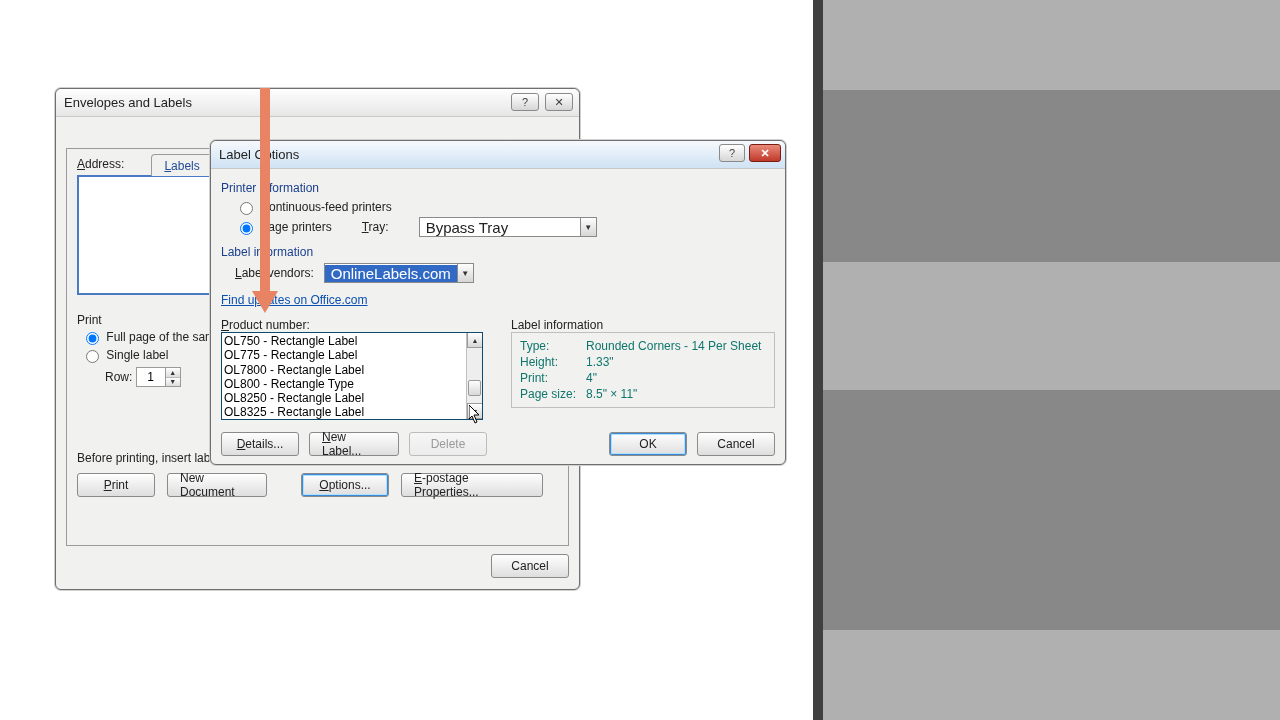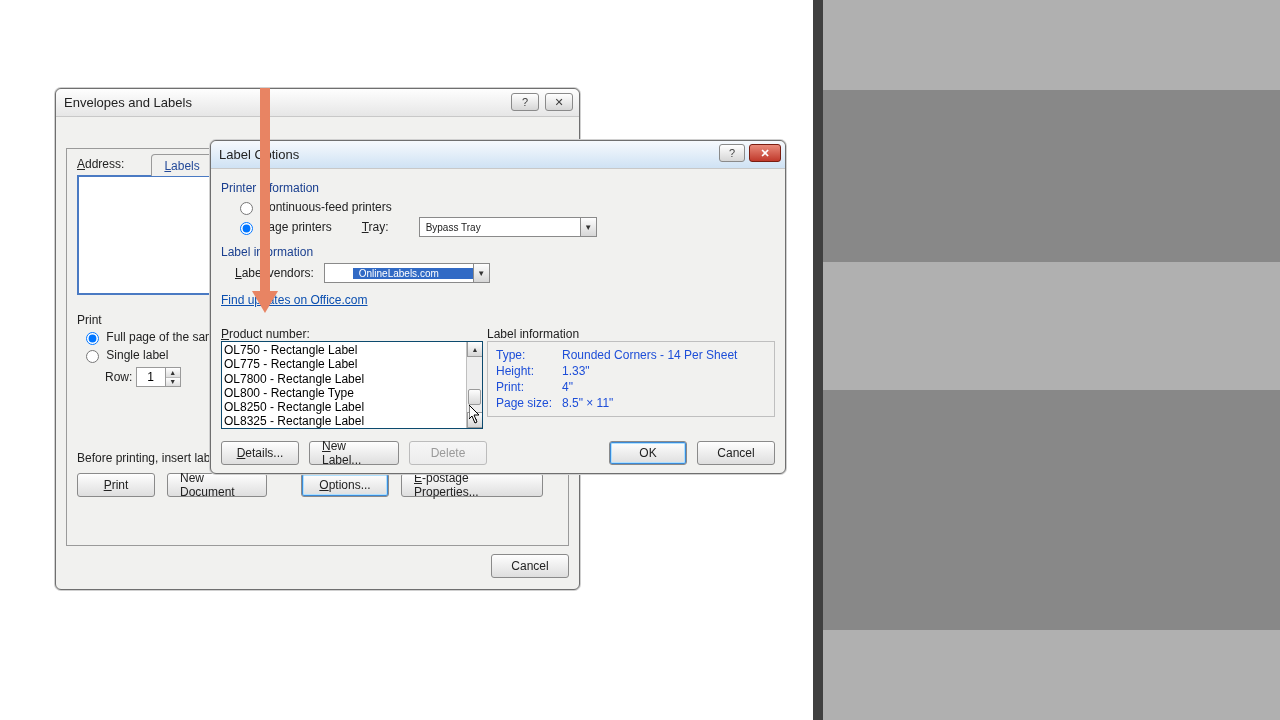--- a/index.html
+++ b/index.html
@@ -143,22 +143,22 @@
     font-size: 11px; color: #444;
   }
   .section-title { color: #1a3f8f; font-size: 12px; margin: 4px 0 4px 0; }
   .indent { padding-left: 14px; }
   .select {
     display: inline-flex; align-items: center;
     border: 1px solid #8a8a8a;
     background: #fff;
     height: 20px;
   }
-  .select .val { padding: 0 6px; min-width: 150px; font-size: 10px; }
-  .select .val.selected { background: #316ac5; color: #fff; margin-left: 28px; }
+  .select .val { padding: 0 6px; min-width: 150px; font-size: 15px; }
+  .select .val.selected { background: #316ac5; color: #fff; }
   .select .arrow {
     width: 16px; height: 18px;
     border-left: 1px solid #8a8a8a;
     background: linear-gradient(#fefefe,#d6d6d6);
     display: flex; align-items: center; justify-content: center;
     font-size: 8px; color: #333;
   }
   .link { color: #0b4fb0; text-decoration: underline; cursor: pointer; }
   .listbox {
     border: 1px solid #0c4a6e;
@@ -185,21 +185,21 @@
     font-size: 7px; color: #333;
   }
   .listbox .sb .track { flex: 1; position: relative; }
   .listbox .sb .thumb {
     position: absolute; left: 1px; right: 1px;
     height: 16px;
     background: linear-gradient(#fdfdfd,#d8d8d8);
     border: 1px solid #9a9a9a;
     border-radius: 2px;
   }
-  .kv { display: grid; grid-template-columns: 60px 1fr; gap: 2px 6px; font-size: 12px; color: #1d4ed8; }
+  .kv { display: grid; grid-template-columns: 60px 1fr; gap: 2px 6px; font-size: 12px; color: #0f766e; }
 
   .arrow-overlay {
     position: absolute;
     left: 256px; top: 88px;
     width: 18px; height: 228px;
     z-index: 50;
     pointer-events: none;
   }
   .arrow-overlay .shaft {
     position: absolute; left: 4px; top: 0; width: 10px; height: 205px;
@@ -324,21 +324,21 @@
       <span class="lbl underline-access">Label vendors:</span>
       <span class="select">
         <span class="val selected" style="min-width:120px">OnlineLabels.com</span>
         <span class="arrow">▼</span>
       </span>
     </div>
     <div style="margin-top:10px">
       <span class="link">Find updates on Office.com</span>
     </div>
 
-    <div style="display:flex;gap:4px;margin-top:20px">
+    <div style="display:flex;gap:28px;margin-top:11px">
       <div>
         <div class="lbl underline-access">Product number:</div>
         <div class="listbox">
           <div class="items">
             <div class="item">OL750 - Rectangle Label</div>
             <div class="item">OL775 - Rectangle Label</div>
             <div class="item">OL7800 - Rectangle Label</div>
             <div class="item">OL800 - Rectangle Type</div>
             <div class="item">OL8250 - Rectangle Label</div>
             <div class="item">OL8325 - Rectangle Label</div>

